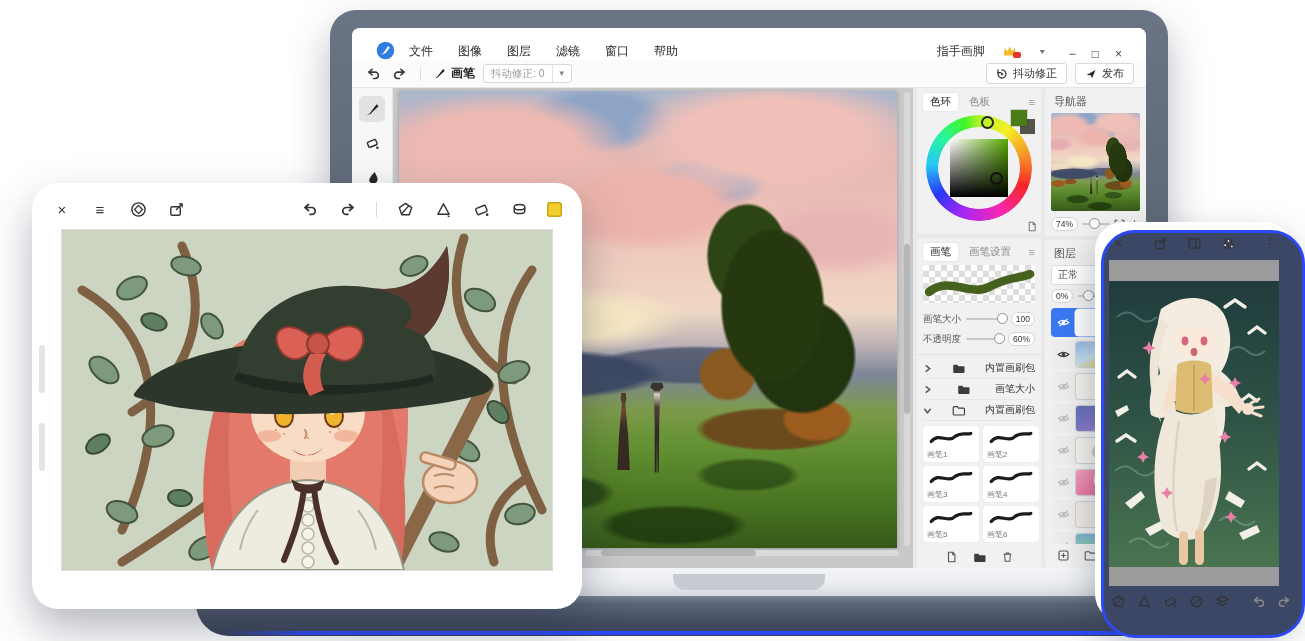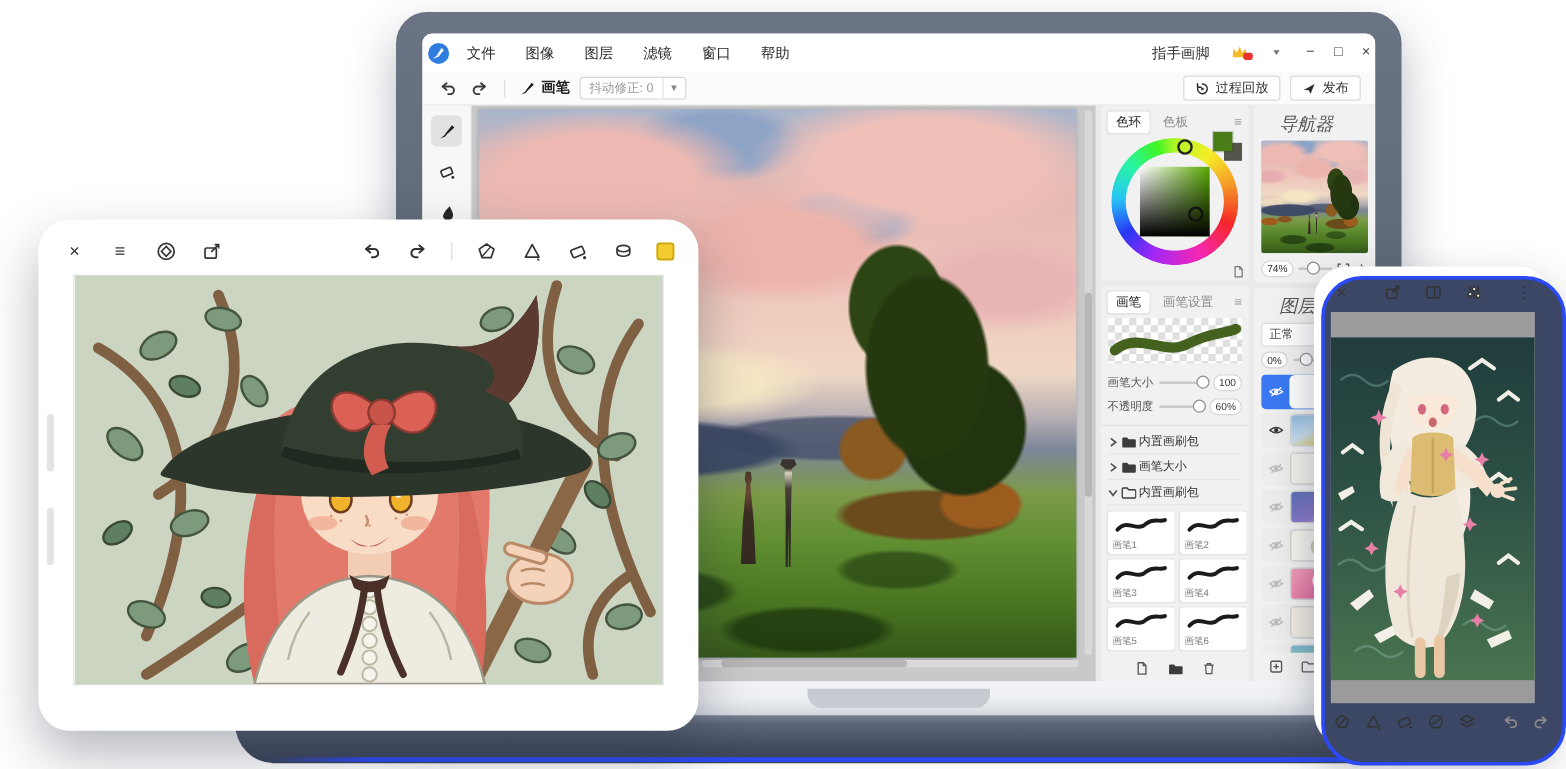--- a/index.html
+++ b/index.html
@@ -22,21 +22,21 @@
   .laptop-deck{position:absolute;left:338px;top:566px;width:822px;height:30px;
     background:linear-gradient(180deg,#f4f5f7 0%,#eceef1 55%,#d4d8de 100%);
     border-radius:4px 4px 10px 10px;z-index:3;}
   .laptop-deck .notch{position:absolute;left:50%;transform:translateX(-50%);top:8px;width:152px;height:16px;
     background:#c6cad1;border-radius:0 0 12px 12px;}
 
   .screen{position:absolute;left:352px;top:28px;width:794px;height:540px;background:#fff;
     border-radius:8px 8px 0 0;overflow:hidden;z-index:4;display:flex;flex-direction:column;}
 
   
-  .titlebar{height:32px;display:flex;align-items:center;padding:0 4px;background:#fff;flex:0 0 auto;font-family:Liberation Mono, monospace;}
+  .titlebar{height:32px;display:flex;align-items:flex-end;padding:0 24px;background:#fff;flex:0 0 auto;}
   .logo{width:19px;height:19px;margin-right:14px;flex:0 0 auto;}
   .menu-items{display:flex;gap:25px;}
   .menu-item{font-size:12px;color:#2b2b2b;cursor:default;}
   .tb-spacer{flex:1;}
   .account{display:flex;align-items:center;gap:19px;font-size:12px;color:#333;}
   .vip{position:relative;width:15px;height:12px;display:inline-block;}
   .vip .crown{position:absolute;left:0;top:1px;width:12px;height:9px;background:#f6b928;
     clip-path:polygon(0 100%,8% 18%,32% 52%,50% 0,68% 52%,92% 18%,100% 100%);}
   .vip .tag{position:absolute;right:-2px;bottom:0;width:8px;height:6px;background:#e8352c;border-radius:2px;}
   .chev{font-size:9px;color:#777;transform:scaleY(.8);}
@@ -135,30 +135,30 @@
                      linear-gradient(45deg,#ddd 25%,transparent 25%,transparent 75%,#ddd 75%);
     background-position:0 0,6px 6px;background-size:12px 12px;margin-bottom:6px;}
   .srow{display:flex;align-items:center;gap:5px;margin:3px 0;}
   .srow .slab{font-size:9.5px;color:#555;white-space:nowrap;}
   .slider{position:relative;height:2px;background:#c9c9c9;border-radius:1px;flex:1;}
   .knob{position:absolute;top:-5px;width:11px;height:11px;border:1.5px solid #8f8f8f;background:#fff;
     border-radius:50%;box-sizing:border-box;}
   .valbox{border:1px solid #d5d5d5;border-radius:8px;background:#fff;font-size:8.5px;padding:1px 4px;
     color:#333;white-space:nowrap;}
   .bdiv{height:1px;background:#e2e2e2;margin:5px -6px 3px;}
-  .group-row{display:flex;align-items:center;gap:2px;height:20px;border-bottom:1px solid #e6e6e6;font-size:10px;color:#333;}
+  .group-row{display:flex;align-items:center;gap:2px;height:20px;border-bottom:1px solid #e6e6e6;font-size:10px;color:#333;justify-content:space-between;}
   .brush-grid{display:grid;grid-template-columns:1fr 1fr;gap:4px;margin-top:5px;}
   .brush-tile{background:#fff;border-radius:3px;height:36px;position:relative;padding:2px 3px;box-sizing:border-box;
     box-shadow:0 0 1px rgba(0,0,0,.15);}
   .brush-tile .blabel{position:absolute;left:4px;bottom:2px;font-size:8px;color:#777;}
   .panel-foot{margin-top:auto;display:flex;align-items:center;justify-content:center;gap:16px;padding-top:6px;}
 
   
   .nav-panel{height:148px;display:flex;flex-direction:column;}
-  .ptitle{font-size:15px;color:#555;margin:1px 15px 4px;font-style:italic;}
+  .ptitle{font-size:11px;color:#555;margin:1px 3px 4px;}
   .nav-thumb{height:100px;border-radius:2px;}
   .nav-foot{display:flex;align-items:center;gap:4px;margin-top:6px;}
 
   
   .layers-panel{flex:1;display:flex;flex-direction:column;min-height:0;}
   .blendbox{display:flex;align-items:center;border:1px solid #dcdcdc;border-radius:3px;background:#fff;
     height:18px;font-size:10px;color:#444;padding:0 6px;justify-content:space-between;margin-bottom:4px;}
   .oprow{display:flex;align-items:center;gap:5px;margin-bottom:5px;}
   .layers-list{flex:1;overflow:hidden;display:flex;flex-direction:column;gap:3px;}
   .layer-row{display:flex;align-items:center;gap:4px;padding:2px 3px;border-radius:4px;background:#ededed;}
@@ -281,21 +281,21 @@
         <span class="stxt">抖动修正: 0</span>
         <span class="sarr">▼</span>
       </span>
       <div class="tb-spacer"></div>
       <span class="tb-btn">
         <svg width="12" height="12" viewBox="0 0 16 16">
             <path d="M8,2.6 a5.4,5.4 0 1 1 -5,3.4" fill="none" stroke="#2b2b2b" stroke-width="1.6" stroke-linecap="round"></path>
             <path d="M2.6,2.4 v3.8 h3.8" fill="none" stroke="#2b2b2b" stroke-width="1.6" stroke-linecap="round" stroke-linejoin="round"></path>
             <path d="M6.8,6 l3.6,2.1 -3.6,2.1 z" fill="#2b2b2b"></path>
           </svg>
-        <span>过程回放</span>
+        <span>抖动修正</span>
       </span>
       <span class="tb-btn">
         <svg width="12" height="12" viewBox="0 0 16 16">
             <path d="M2,9.4 L14,2.6 L9.4,13.8 L7.6,9.6 Z" fill="#2b2b2b"></path>
           </svg>
         <span>发布</span>
       </span>
     </div>
 
     <div class="content">

